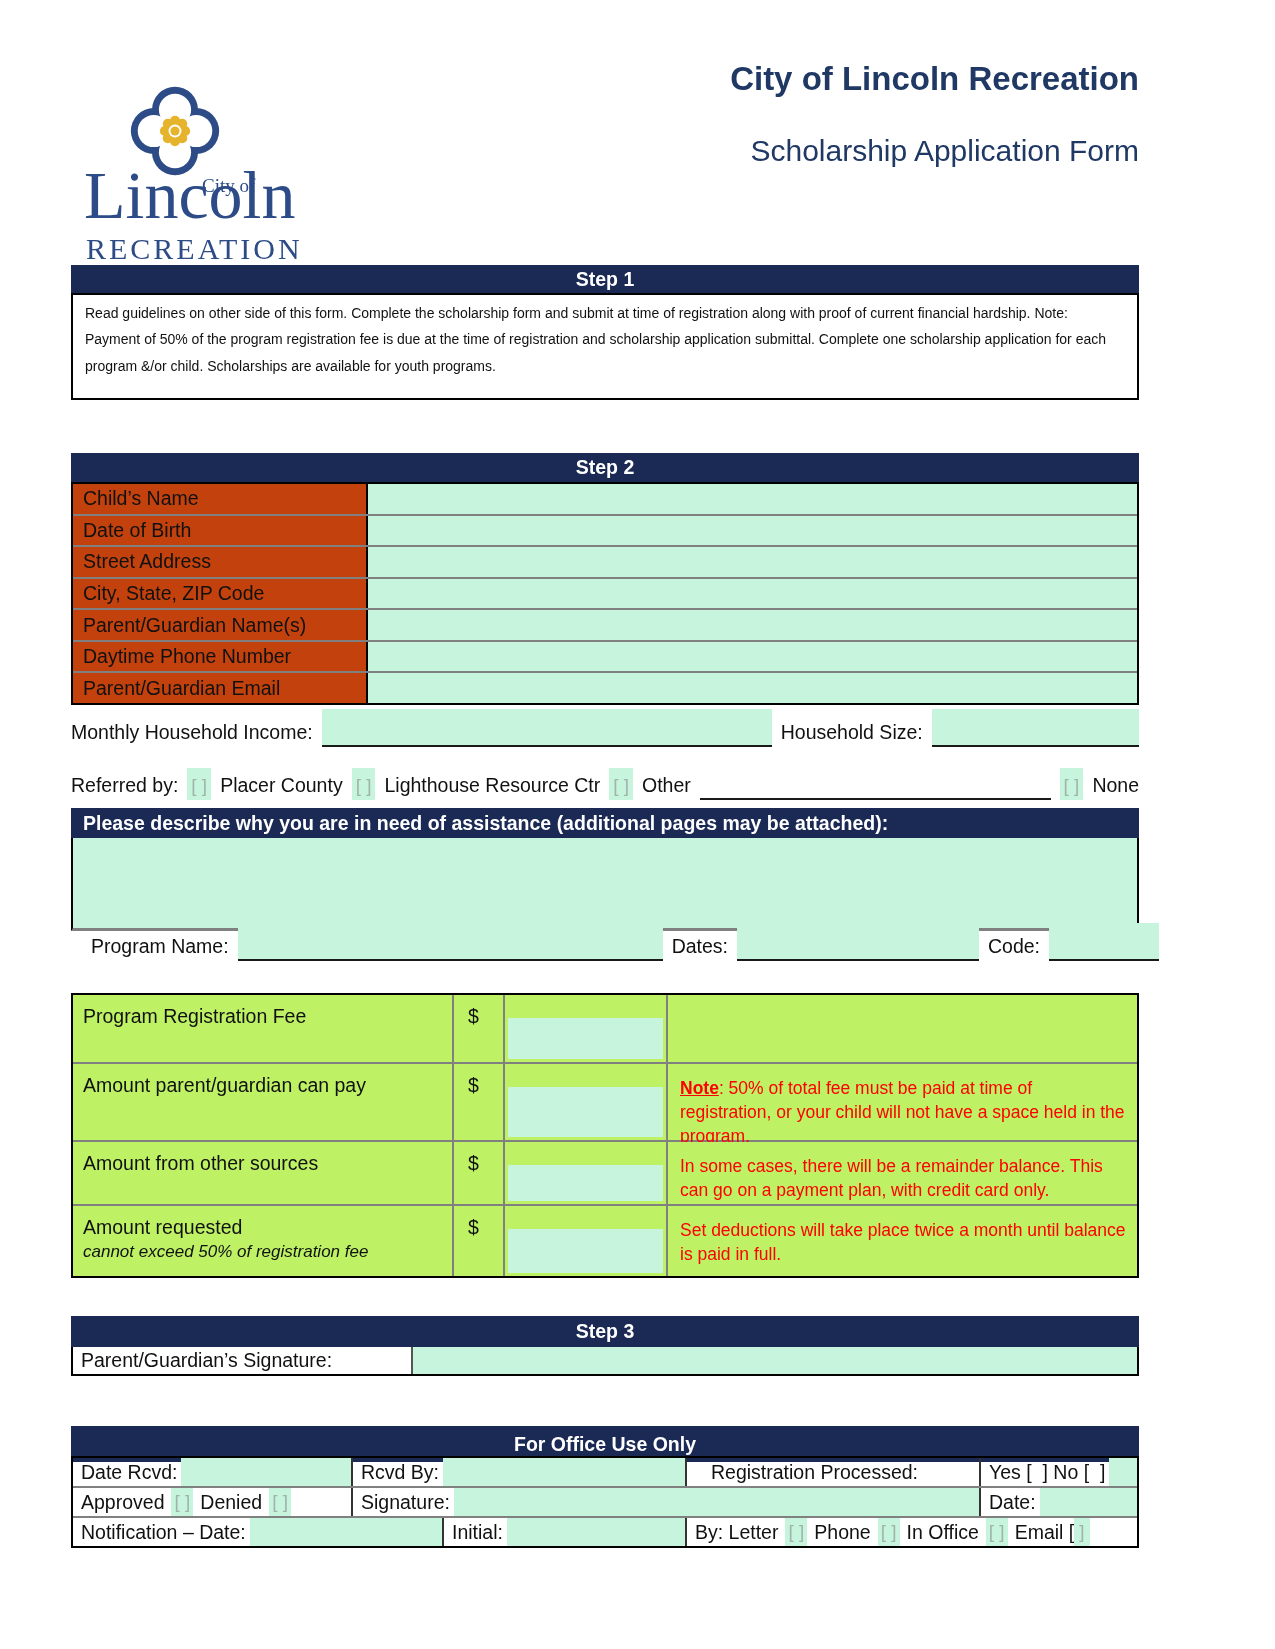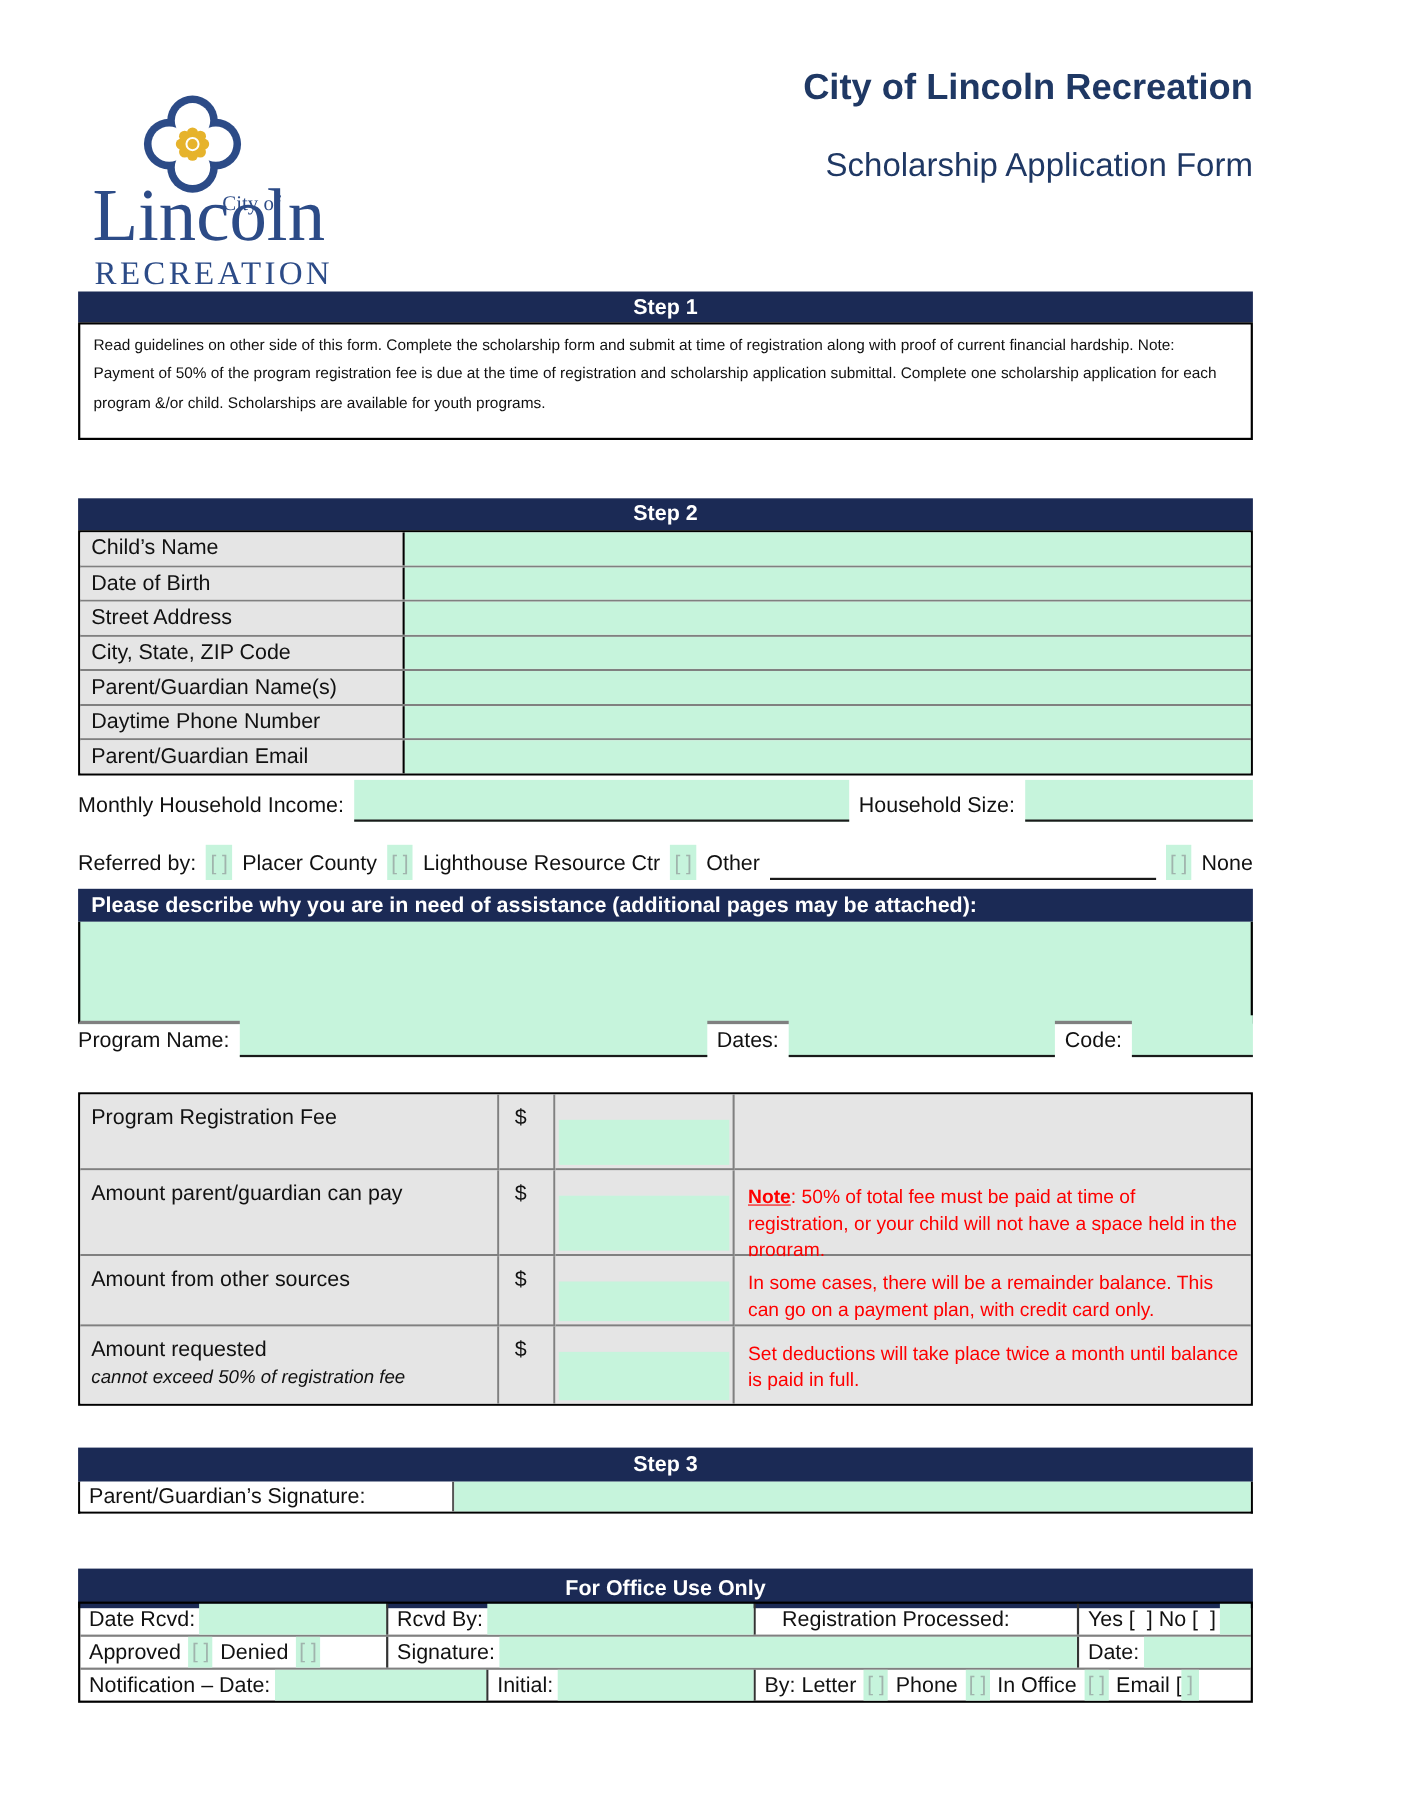--- a/index.html
+++ b/index.html
@@ -46,37 +46,37 @@
   .step1-bar{top:265px;height:28px;}
   .step1-box{top:293px;height:107px;border:2px solid #000;padding:5px 12px;
              font-size:14px;line-height:26.3px;overflow:hidden;}
 
   
   .step2-bar{top:453px;height:29px;}
   .step2-table{top:482px;height:223px;border:2px solid #000;display:flex;flex-direction:column;}
   .s2row{flex:1;display:flex;border-bottom:2px solid var(--border_gray);}
   .s2row:last-child{border-bottom:none;}
   .s2label{width:295px;border-right:2px solid #000;display:flex;align-items:center;
-           padding-left:10px;font-size:19.5px;background:#e5e5e5;}
+           padding-left:10px;font-size:19.5px;background:#c2410c;}
   .s2input{flex:1;background:var(--field_green);}
 
   
   .income-row{top:703px;height:44px;}
   .referred-row{top:759px;height:41px;}
-  .program-row{top:929px;height:32px;}
+  .program-row{top:929px;height:32px;margin-left:20px;}
 
   
   .assist-bar{top:808px;height:30px;}
   .assist-box{top:838px;height:93px;background:var(--field_green);
               border-left:2px solid #000;border-right:2px solid #000;border-bottom:3px solid var(--border_gray);}
 
   
   .fee-table{top:993px;height:285px;border:2px solid #000;display:grid;
              grid-template-columns:381px 51px 163px 1fr;grid-template-rows:69px 78px 64px 1fr;}
-  .fcell{border-right:2px solid var(--border_gray);border-bottom:2.5px solid var(--border_gray);position:relative;background:#e5e5e5;}
+  .fcell{border-right:2px solid var(--border_gray);border-bottom:2.5px solid var(--border_gray);position:relative;background:#bef264;}
   .fcell.lastcol{border-right:none;}
   .fcell.lastrow{border-bottom:none;}
   .flabel{padding:10px 6px 0 10px;font-size:19.5px;}
   .fsub{font-size:17px;font-style:italic;margin-top:3px;}
   .fcur{padding:10px 0 0 14px;font-size:19.5px;}
   .fgreen{position:absolute;left:3px;right:3px;top:23px;bottom:3px;background:var(--field_green);}
   .fnote{padding:12px 10px 0 12px;font-size:17.5px;line-height:1.38;color:var(--note_red);}
   .note-bold{font-weight:bold;text-decoration:underline;}
 
   

